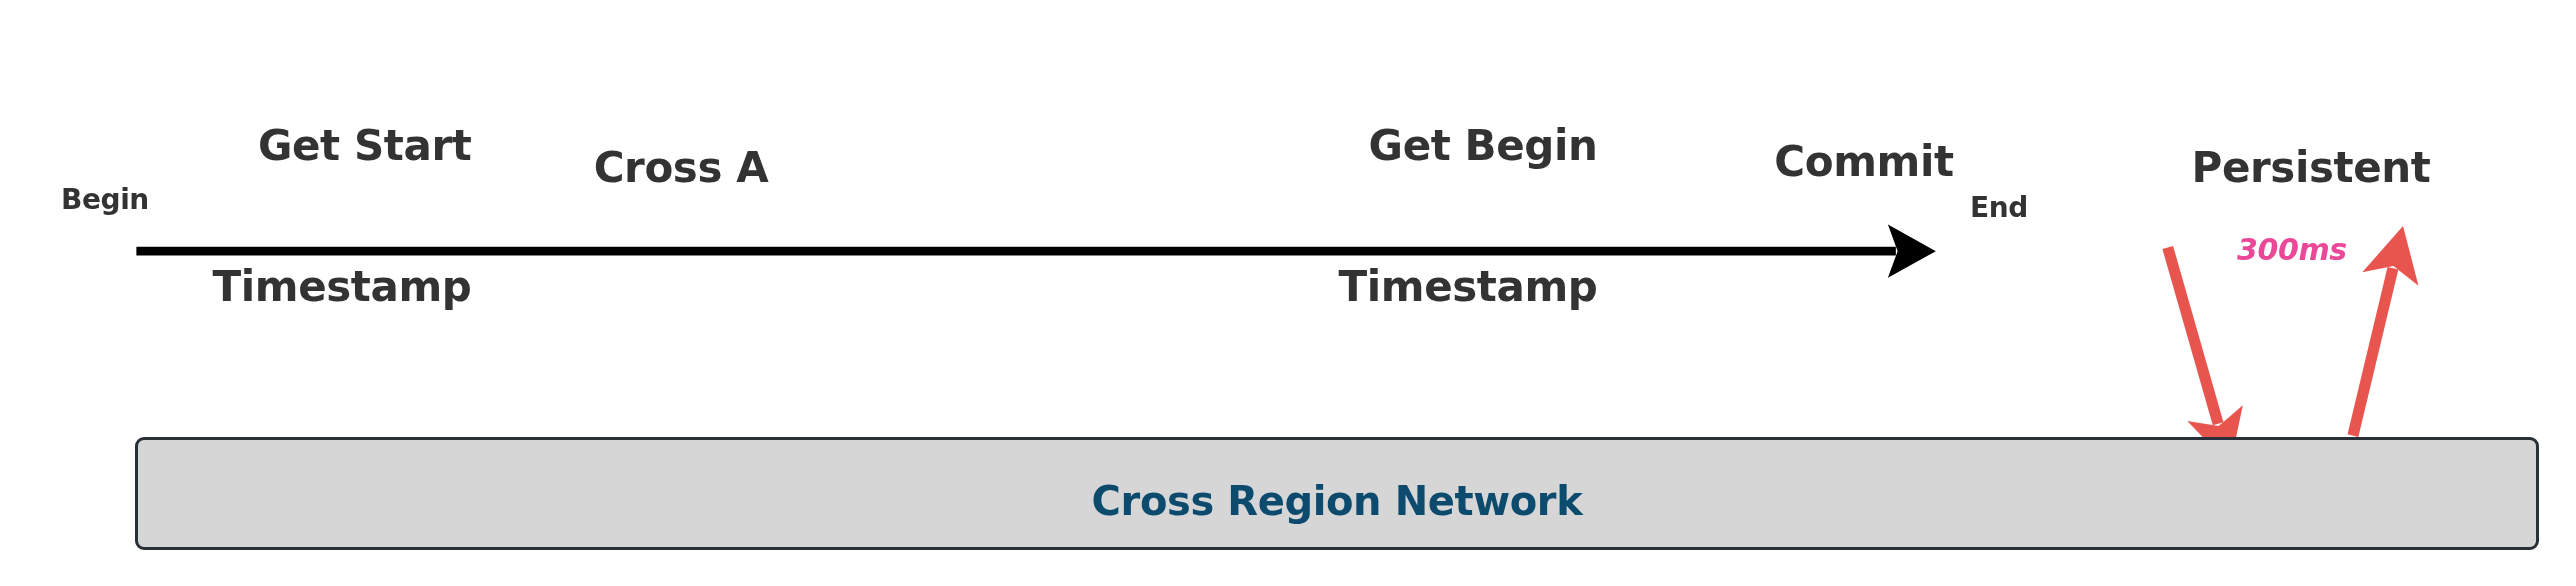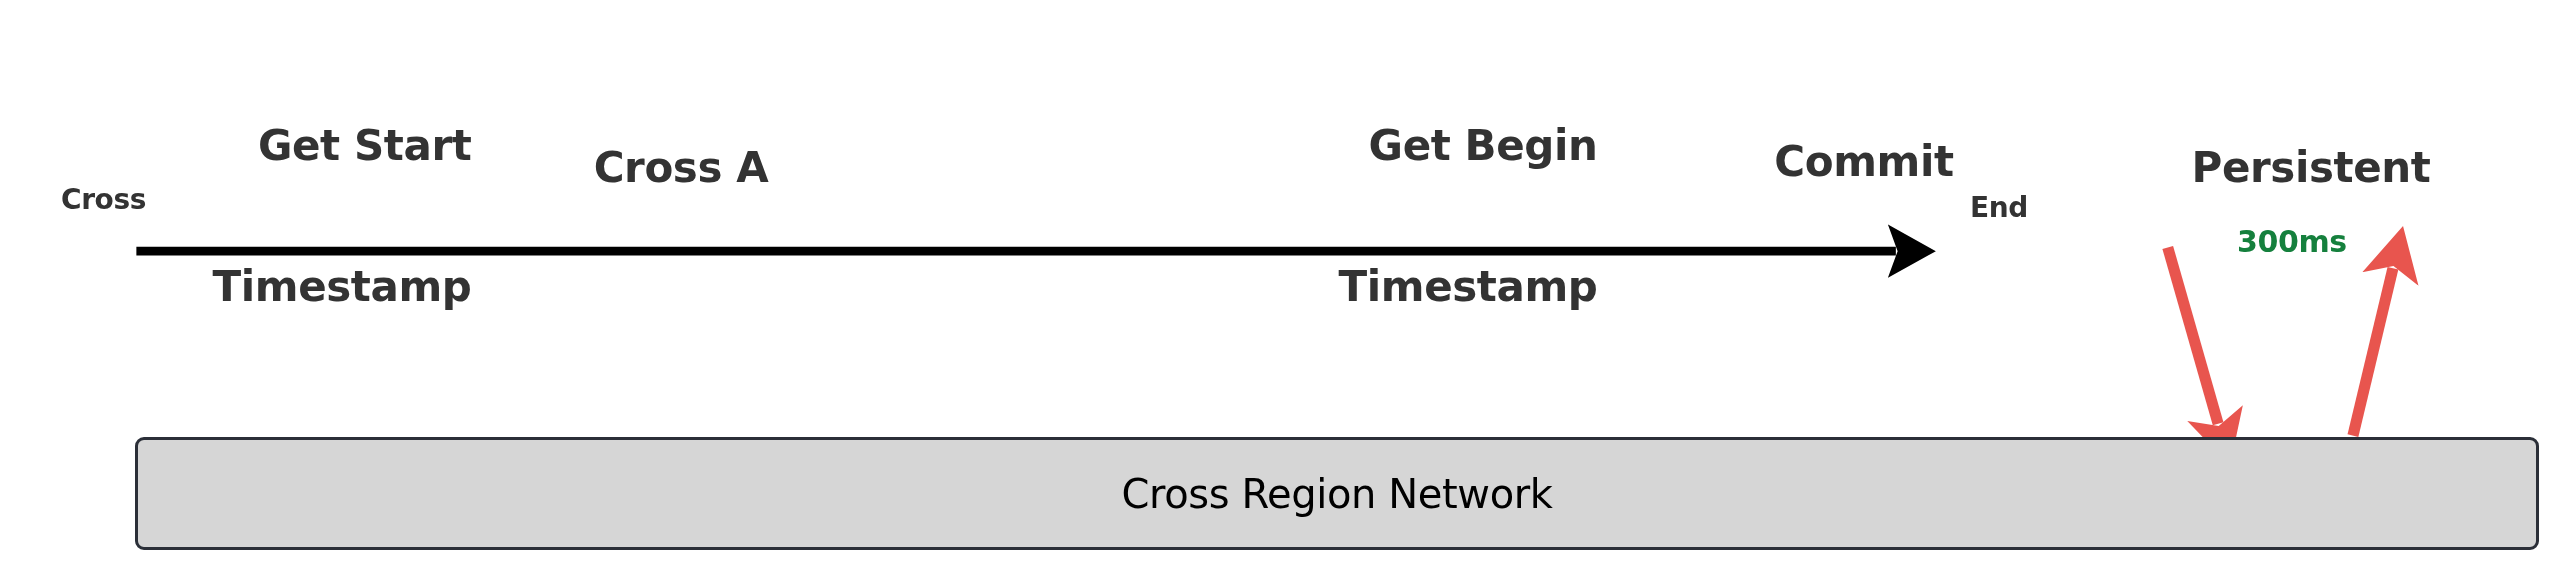--- a/index.html
+++ b/index.html
@@ -44,42 +44,43 @@
     width: 2404px;
     height: 113px;
     background: #d6d6d6;
     border: 3.7px solid #2b2f38;
     border-radius: 9px;
     box-sizing: border-box;
   }
   #network-box-label {
     position: absolute;
     left: 0;
-    top: 0;
+    top: 7px;
     width: 100%;
     height: 100%;
     display: flex;
     align-items: center;
     justify-content: center;
     font-size: 40px;
-    font-weight: 400;
-    color: #000000;
+    font-weight: 700;
+    color: #0c4a6e;
     font-family: "DejaVu Sans", sans-serif;
     letter-spacing: -0.4px;
   }
   #latency-label {
     position: absolute;
     left: 2237px;
-    top: 224px;
+    top: 232px;
     font-size: 30px;
     font-weight: 700;
-    color: #15803d;
+    color: #ec4899;
     font-family: "DejaVu Sans", sans-serif;
     white-space: pre;
     letter-spacing: -0.4px;
+    font-style: italic;
   }
   svg.overlay {
     position: absolute;
     left: 0;
     top: 0;
     width: 2576px;
     height: 586px;
     pointer-events: none;
   }
 </style>
@@ -104,21 +105,21 @@
   </div>
 
   <div class="lbl phase" style="left:1864px; top:44px;">
     <div>Commit</div>
   </div>
 
   <div class="lbl phase" style="left:2311px; top:50px;">
     <div>Persistent</div>
   </div>
 
-  <div class="lbl endpoint" style="left:61px; top:184px;">Cross</div>
+  <div class="lbl endpoint" style="left:61px; top:184px;">Begin</div>
 
   <div class="lbl endpoint" style="left:1970px; top:192px;">End</div>
 
   <svg class="overlay" viewBox="0 0 3475 791">
     <defs>
       <marker id="blackhead" markerWidth="6" markerHeight="6" refX="0.9" refY="3" orient="auto" markerUnits="strokeWidth">
         <path d="M0,0 L5.4,3 L0,6 L1.1,3 Z" fill="#000000"></path>
       </marker>
       <marker id="redhead" markerWidth="5.2" markerHeight="5.2" refX="1.0" refY="2.6" orient="auto" markerUnits="strokeWidth">
         <path d="M0,0 L4.9,2.6 L0,5.2 L1.2,2.6 Z" fill="#e8554e"></path>

